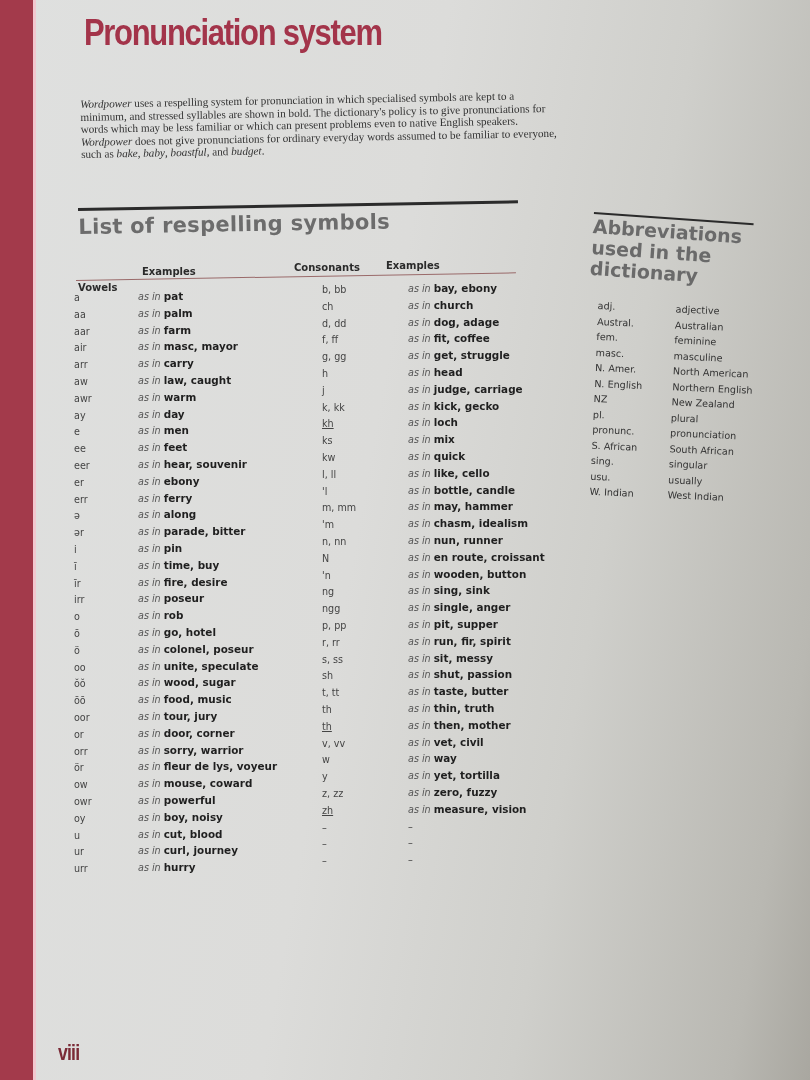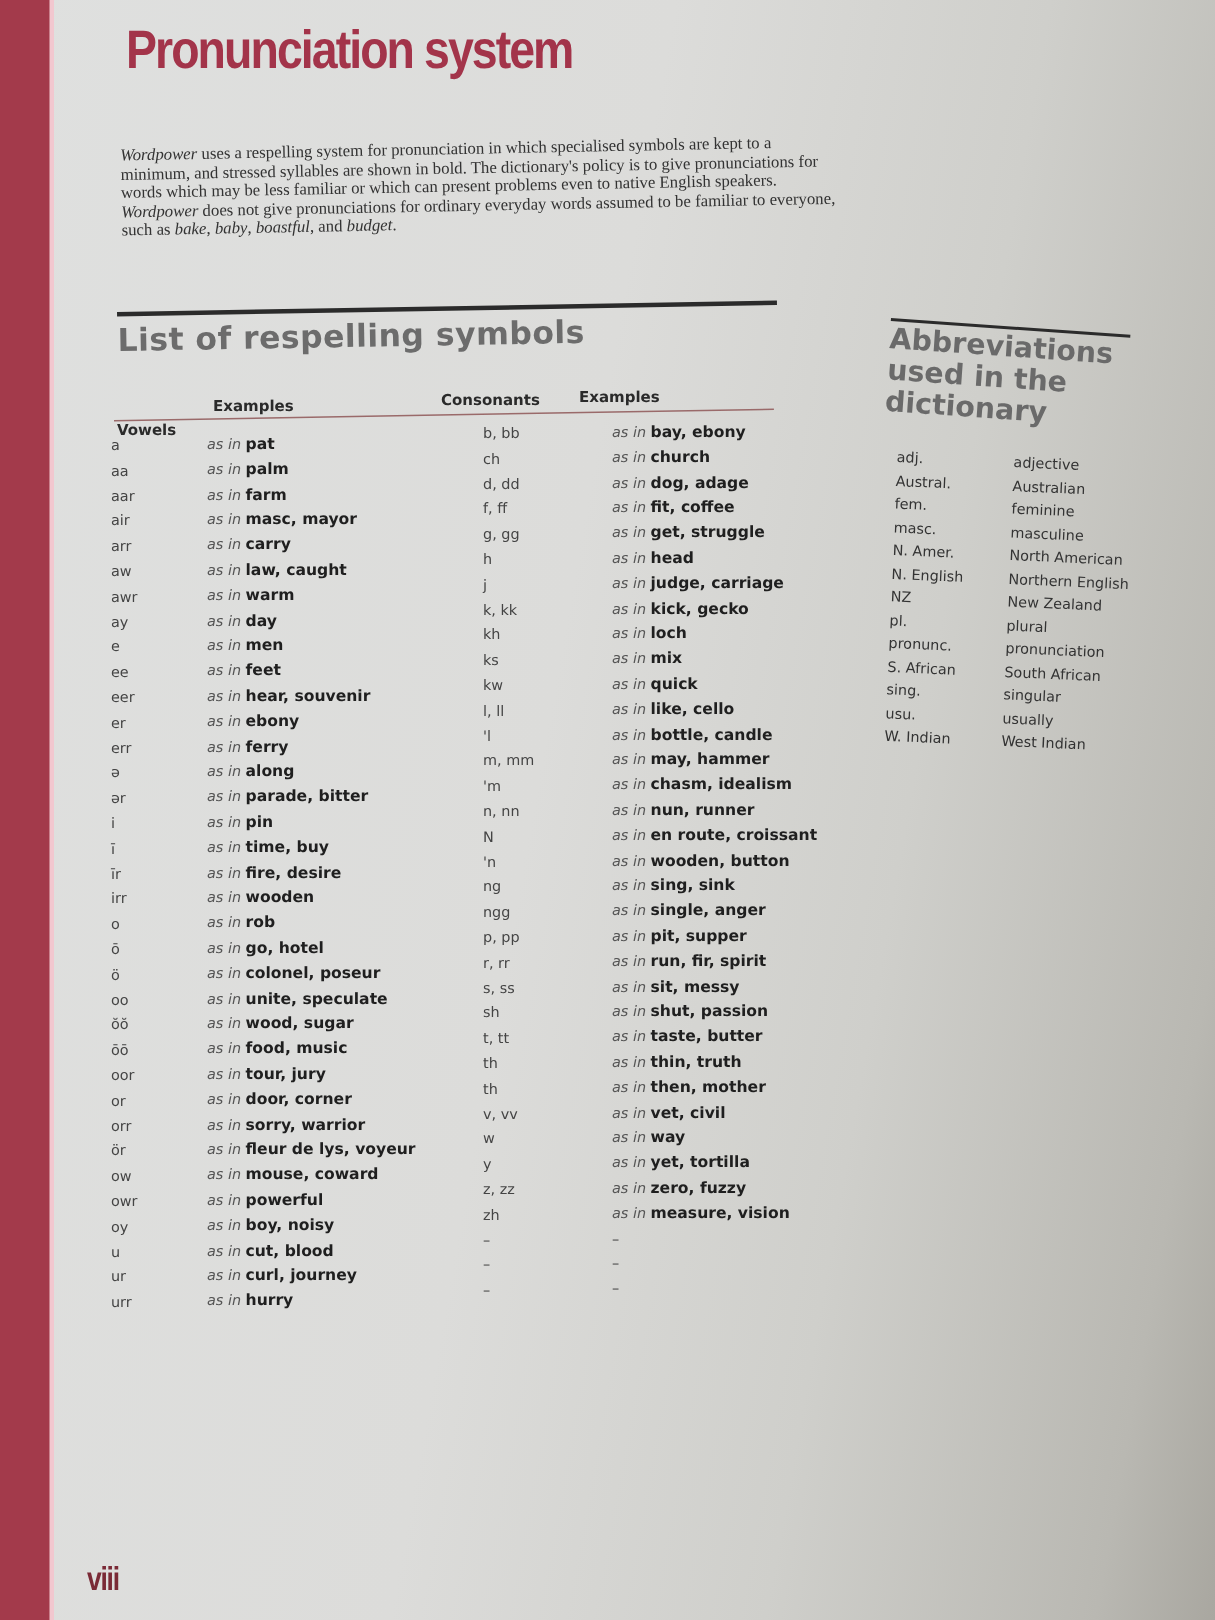--- a/index.html
+++ b/index.html
@@ -28,21 +28,21 @@
       color: #6c6c6c; letter-spacing: 0.3px;
     }
     .table { position: absolute; left: 76px; top: 262px; width: 440px; }
     .hdr { position: absolute; font-weight: 700; font-size: 10px; color: #2a2a2a; }
     .hdr-rule { position: absolute; left: 0; top: 18px; width: 440px; height: 1px; background: #9a6a6a; transform: rotate(-1deg); transform-origin: left top; }
     .col { position: absolute; top: 26px; }
     .row { height: 16.8px; font-size: 10.4px; white-space: nowrap; }
     .sym { color: #444; font-size: 9.6px; }
     .asin { font-style: italic; color: #555; font-size: 9.6px; margin-right: 3px; }
     .word { font-weight: 700; color: #1f1f1f; }
-    .u { }
+    .u { text-decoration: underline; }
     .abbr-block { position: absolute; left: 594px; top: 212px; width: 160px; transform: rotate(4deg); transform-origin: left top; }
     .abbr-rule { height: 2px; background: #2b2b2b; margin-bottom: 2px; }
     .abbr-title { margin: 0; font-weight: 700; font-size: 19px; line-height: 21px; color: #6a6a6a; }
     .abbr-table { position: absolute; left: 598px; top: 300px; width: 160px; transform: rotate(2.5deg); transform-origin: left top; }
     .abbr-row { height: 15.5px; font-size: 9.6px; color: #333; white-space: nowrap; position: relative; }
     .abbr-row span.k { position: absolute; left: 0; }
     .abbr-row span.v { position: absolute; left: 78px; }
     .folio { position: absolute; left: 58px; top: 1040px; font-family: "Liberation Sans", sans-serif; font-weight: 700; font-size: 22px; color: #7a2a36; letter-spacing: -1px; transform: scaleX(0.8); transform-origin: left top; }
   </style>
 </head>
@@ -116,21 +116,21 @@
       <div class="row"><span class="asin">as in</span><span class="word">men</span></div>
       <div class="row"><span class="asin">as in</span><span class="word">feet</span></div>
       <div class="row"><span class="asin">as in</span><span class="word">hear, souvenir</span></div>
       <div class="row"><span class="asin">as in</span><span class="word">ebony</span></div>
       <div class="row"><span class="asin">as in</span><span class="word">ferry</span></div>
       <div class="row"><span class="asin">as in</span><span class="word">along</span></div>
       <div class="row"><span class="asin">as in</span><span class="word">parade, bitter</span></div>
       <div class="row"><span class="asin">as in</span><span class="word">pin</span></div>
       <div class="row"><span class="asin">as in</span><span class="word">time, buy</span></div>
       <div class="row"><span class="asin">as in</span><span class="word">fire, desire</span></div>
-      <div class="row"><span class="asin">as in</span><span class="word">wooden</span></div>
+      <div class="row"><span class="asin">as in</span><span class="word">poseur</span></div>
       <div class="row"><span class="asin">as in</span><span class="word">rob</span></div>
       <div class="row"><span class="asin">as in</span><span class="word">go, hotel</span></div>
       <div class="row"><span class="asin">as in</span><span class="word">colonel, poseur</span></div>
       <div class="row"><span class="asin">as in</span><span class="word">unite, speculate</span></div>
       <div class="row"><span class="asin">as in</span><span class="word">wood, sugar</span></div>
       <div class="row"><span class="asin">as in</span><span class="word">food, music</span></div>
       <div class="row"><span class="asin">as in</span><span class="word">tour, jury</span></div>
       <div class="row"><span class="asin">as in</span><span class="word">door, corner</span></div>
       <div class="row"><span class="asin">as in</span><span class="word">sorry, warrior</span></div>
       <div class="row"><span class="asin">as in</span><span class="word">fleur de lys, voyeur</span></div>

